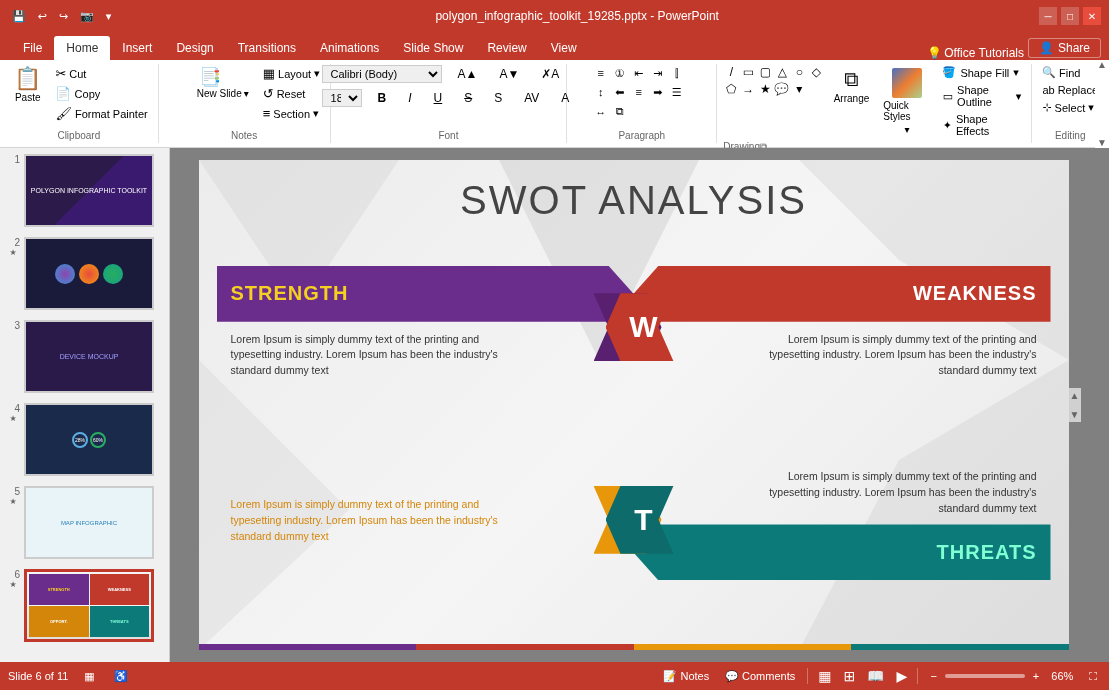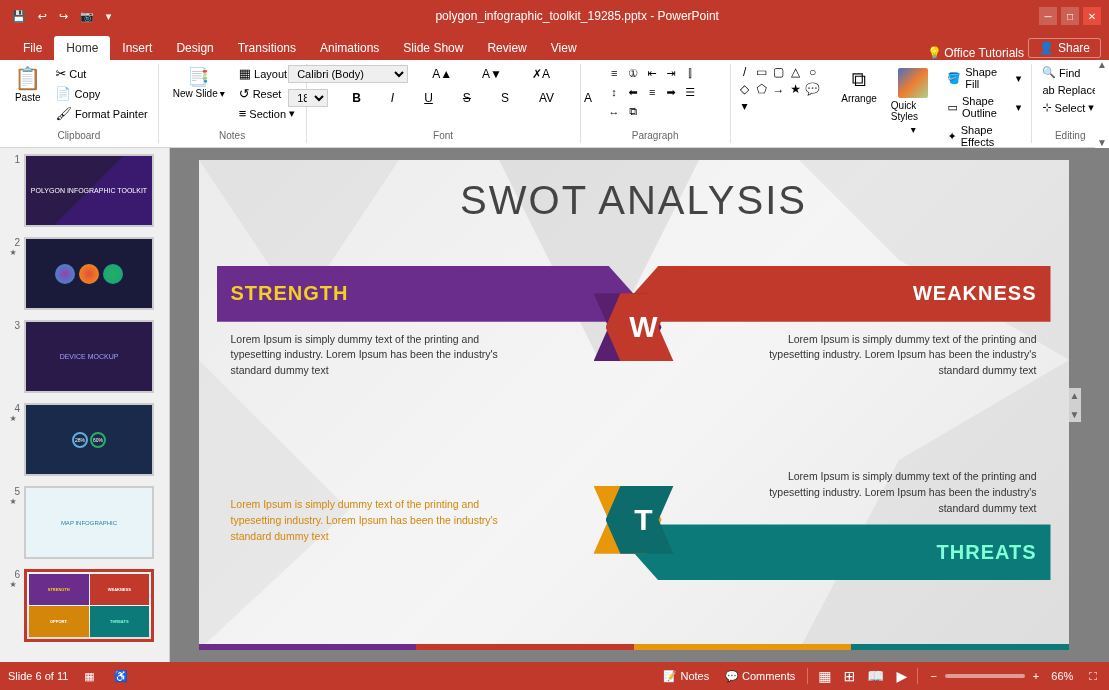--- a/index.html
+++ b/index.html
@@ -93,21 +93,21 @@
     }
     .big-btn .icon { font-size: 22px; line-height: 1; }
     .small-btns { display: flex; flex-direction: column; gap: 1px; }
     .small-btn {
       display: flex; align-items: center; gap: 3px;
       padding: 2px 4px; cursor: pointer; border-radius: 2px; font-size: 11px;
     }
     .small-btn .s-icon { font-size: 13px; }
 
     
-    .font-row { display: flex; align-items: center; gap: 18px; margin-bottom: 2px; }
+    .font-row { display: flex; align-items: center; gap: 10px; margin-bottom: 2px; }
     .font-select { border: 1px solid #ccc; padding: 1px 4px; font-size: 11px; width: 120px; }
     .font-size-select { border: 1px solid #ccc; padding: 1px 4px; font-size: 11px; width: 40px; }
     .font-btn { border: 1px solid transparent; background: none; padding: 2px 5px; cursor: pointer; font-size: 12px; border-radius: 2px; }
     .font-btn.bold { font-weight: bold; }
     .font-btn.italic { font-style: italic; }
     .font-btn.underline { text-decoration: underline; }
 
     
     .shape-palette { display: flex; flex-wrap: wrap; width: 120px; gap: 1px; }
     .shape-icon { width: 16px; height: 16px; display: flex; align-items: center; justify-content: center; font-size: 12px; cursor: pointer; }
@@ -274,21 +274,21 @@
         </div>
       </div>
     </div>
     <div class="group-label">Clipboard</div>
   </div>
 
   <div class="ribbon-group">
     <div class="group-content">
       <div class="big-btn" style="min-width:50px;">
         <div class="icon" style="font-size:18px;">📑</div>
-        <div style="display:flex;align-items:center;gap:2px;">
+        <div style="display:flex;align-items:center;gap:2px;margin-left:24px;">
           <span>New Slide</span>
           <span>▾</span>
         </div>
       </div>
       <div class="small-btns">
         <div class="small-btn">
           <span class="s-icon">▦</span>
           <span>Layout</span>
           <span>▾</span>
         </div>

